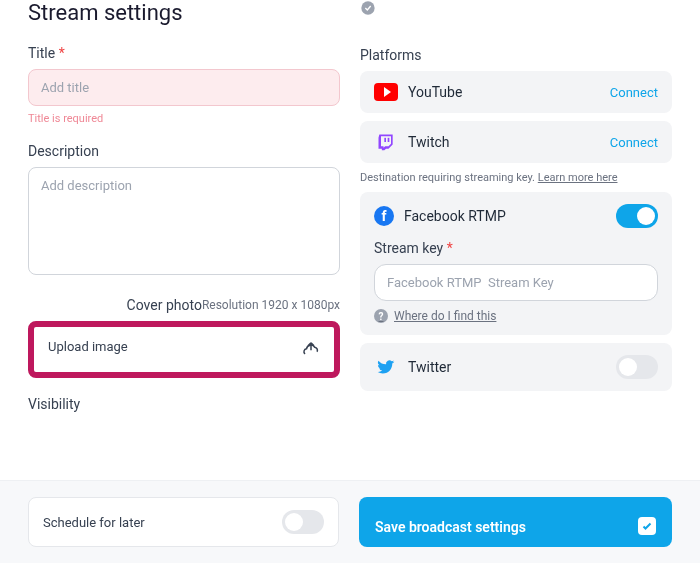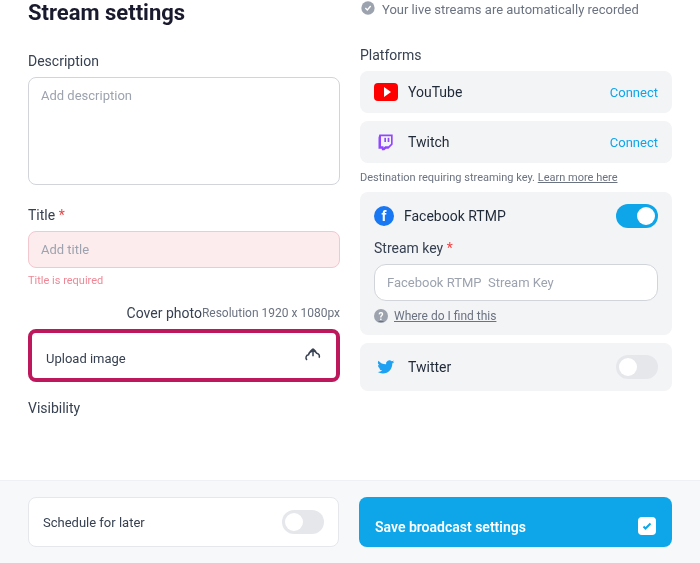--- a/index.html
+++ b/index.html
@@ -1,32 +1,32 @@
 <!DOCTYPE html>
 <html><head>
 <meta charset="utf-8">
 <style>
 *{box-sizing:border-box;margin:0;padding:0;font-family:-apple-system,BlinkMacSystemFont,"Segoe UI",Roboto,sans-serif}
 body{background:#fff;width:700px;height:563px;overflow:hidden;color:#1a1a2e;position:relative}
 .cols{display:flex;gap:20px;padding:0 28px}
 .col{flex:1;min-width:0}
-.page-title{font-size:22px;font-weight:700;margin-bottom:28px;color:#1a1a2e}
+.page-title{font-size:22px;font-weight:400;margin-bottom:20px;color:#1a1a2e}
 .auto-rec{display:flex;align-items:center;gap:6px;color:#6b7280;font-size:13px;margin-bottom:28px}
 .check-circle{width:16px;height:16px}
 .label{display:block;font-size:14px;color:#374151;margin-bottom:8px}
 .req{color:#ef4444}
 .input,.textarea{width:100%;border:1px solid #d1d5db;border-radius:8px;padding:10px 12px;font-size:13px;color:#374151;outline:none}
 .input::placeholder,.textarea::placeholder{color:#9ca3af}
 .input.err{background:#fdecee;border-color:#f3c7ce}
 .err-msg{color:#ef8896;font-size:11px;margin-top:6px}
 .textarea{height:108px;resize:none}
 .field{margin-bottom:18px}
 .row{display:flex;justify-content:flex-end;align-items:center}
 .hint{font-size:12px;color:#6b7280}
-.upload{border:4px solid #be185d;border-radius:8px;padding:12px 14px;display:flex;justify-content:space-between;align-items:flex-end;font-size:13px;color:#374151;margin-top:8px}
+.upload{border:6px solid #be185d;border-radius:8px;padding:12px 14px;display:flex;justify-content:space-between;align-items:flex-start;font-size:13px;color:#374151;margin-top:8px}
 .platforms-head{font-size:14px;color:#374151;margin-bottom:8px}
 .plat{background:#f3f4f6;border-radius:8px;padding:12px 14px;display:flex;align-items:center;gap:10px;margin-bottom:8px}
 .plat-name{font-size:14px;font-weight:400;color:#1f2937;flex:1}
 .connect{color:#0ea5e9;font-size:13px;cursor:pointer}
 .dest-note{font-size:11px;color:#6b7280;margin:6px 0 8px}
 .dest-note a{color:#6b7280;}
 .panel{background:#f3f4f6;border-radius:8px;padding:12px 14px;margin-bottom:8px}
 .panel-head{display:flex;align-items:center;gap:10px;margin-bottom:12px}
 .panel-head .plat-name{flex:1}
 .sk-input{width:100%;border:1px solid #d1d5db;border-radius:12px;padding:10px 12px;font-size:13px;background:#fff}
@@ -51,28 +51,28 @@
 .q{width:14px;height:14px;border-radius:50%;background:#9ca3af;color:#fff;font-size:10px;display:flex;align-items:center;justify-content:center;font-weight:700}
 </style>
 </head>
 <body>
 
 <div class="cols">
   <div class="col">
     <h1 class="page-title">Stream settings</h1>
 
     <div class="field">
-      <label class="label">Description</label>
-      <textarea class="textarea" placeholder="Add description" style=""></textarea>
+      <label class="label"><span>Title</span> <span class="req">*</span></label>
+      <input class="input err" placeholder="Add title" style="">
+      <div class="err-msg">Title is required</div>
     </div>
 
     <div class="field">
-      <label class="label"><span>Title</span> <span class="req">*</span></label>
-      <input class="input err" placeholder="Add title" style="">
-      <div class="err-msg">Title is required</div>
+      <label class="label">Description</label>
+      <textarea class="textarea" placeholder="Add description" style=""></textarea>
     </div>
 
     <div class="field">
       <div class="row">
         <label class="label" style="margin:0">Cover photo</label>
         <span class="hint">Resolution 1920 x 1080px</span>
       </div>
       <div class="upload">
         <span>Upload image</span>
         <span>
@@ -90,21 +90,20 @@
   </div>
 
   <div class="col">
     <div class="auto-rec">
       <span>
         <svg class="check-circle" viewBox="0 0 24 24" fill="#9ca3af">
             <circle cx="12" cy="12" r="10"></circle>
             <path d="M8 12l3 3 5-6" stroke="#fff" stroke-width="2" fill="none"></path>
           </svg>
       </span>
-      <span>Your live streams are automatically recorded</span>
     </div>
 
     <div class="platforms-head">Platforms</div>
 
     <div class="plat">
       <span class="ic">
           <span class="yt"></span>
         </span>
       <span class="plat-name">YouTube</span>
       <span class="connect">Connect</span>

